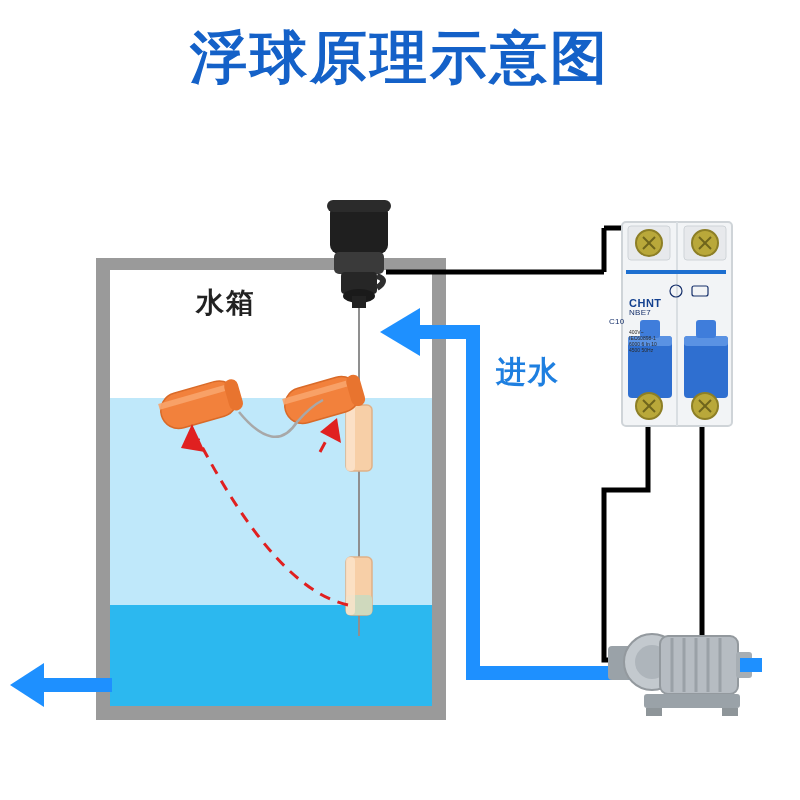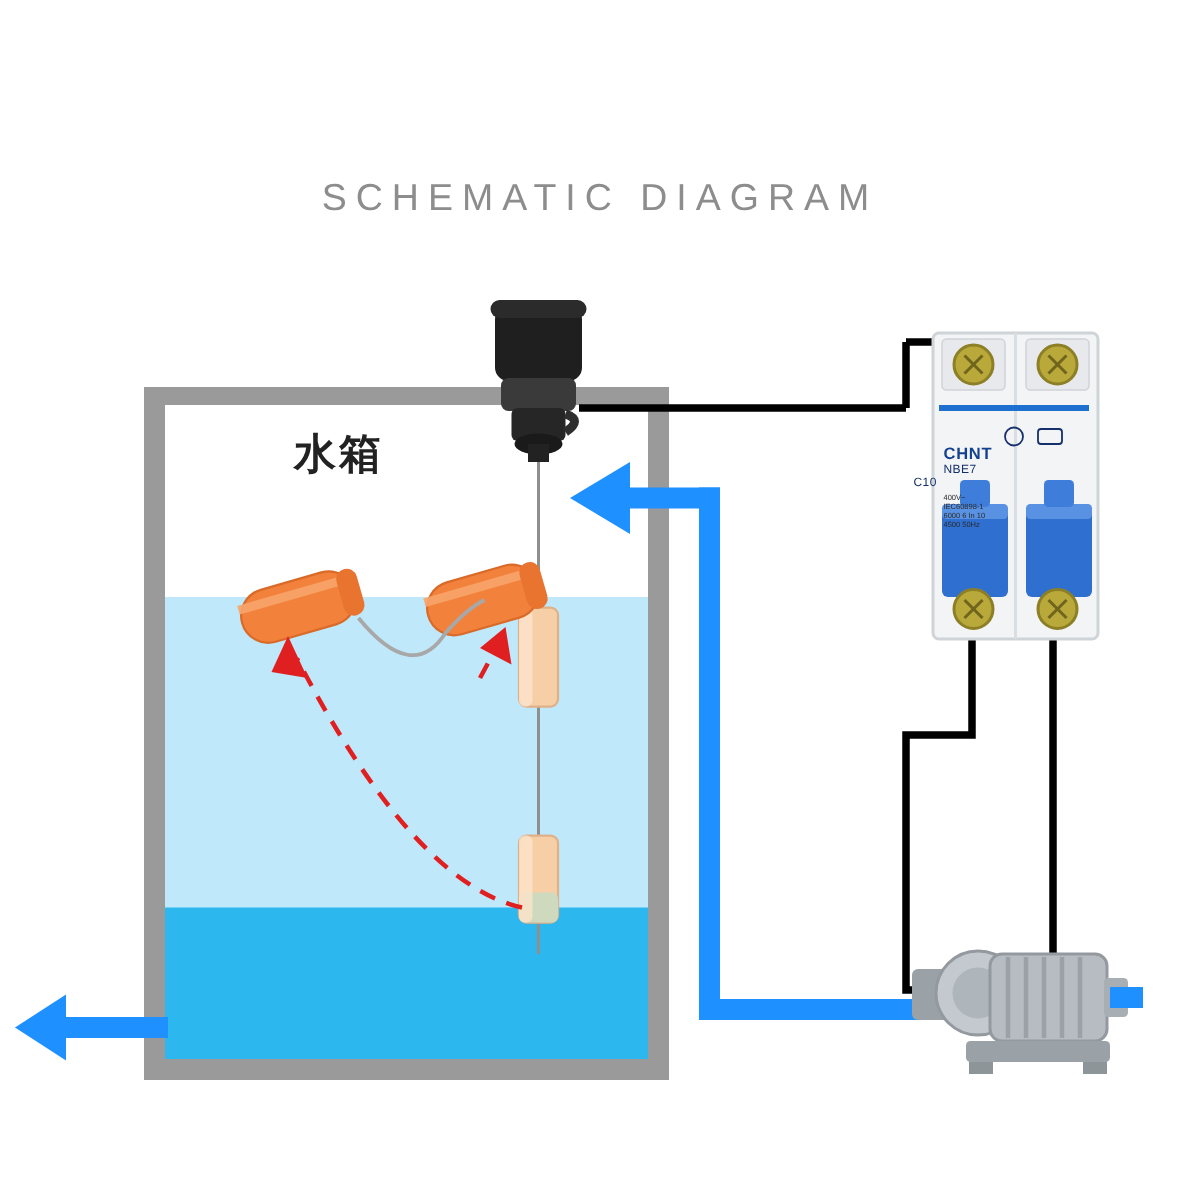--- a/index.html
+++ b/index.html
@@ -114,21 +114,21 @@
     left: 629px; top: 327px;
     font-size: 5px;
     color: #2a2a2a;
   }
 </style>
 </head>
 <body>
 
 <div id="stage">
 
-  <div class="title-sub">SCHEMATIC DIAGRAM</div>
+  <div class="title-main">浮球原理示意图</div>
 
   <svg width="800" height="800" viewBox="0 0 800 800" style="position:absolute;left:0;top:0;">
 
     <rect x="108" y="398" width="328" height="320" fill="#bfe8fa"></rect>
 
     <rect x="108" y="605" width="328" height="113" fill="#2cb8ef"></rect>
 
     <g>
       <rect x="96" y="258" width="14" height="462" fill="#9a9a9a"></rect>
       <rect x="432" y="258" width="14" height="462" fill="#9a9a9a"></rect>
@@ -271,20 +271,21 @@
       <line x1="699" y1="400" x2="711" y2="412" stroke="#6f651c" stroke-width="2"></line>
       <line x1="711" y1="400" x2="699" y2="412" stroke="#6f651c" stroke-width="2"></line>
 
       <circle cx="676" cy="291" r="6" fill="none" stroke="#16306b" stroke-width="1.2"></circle>
       <rect x="692" y="286" width="16" height="10" rx="2" fill="none" stroke="#16306b" stroke-width="1.2"></rect>
     </g>
 
   </svg>
 
   <div class="label label-tank">水箱</div>
+  <div class="label label-inlet">进水</div>
 
   <div class="breaker-text bt-brand">CHNT</div>
   <div class="breaker-text bt-model">NBE7</div>
   <div class="breaker-text bt-rating">C10</div>
   <div class="breaker-text bt-spec1">400V~</div>
   <div class="breaker-text bt-spec2">IEC60898-1</div>
   <div class="breaker-text bt-spec3">6000 6 In 10</div>
   <div class="breaker-text bt-spec4">4500  50Hz</div>
 
 </div>

